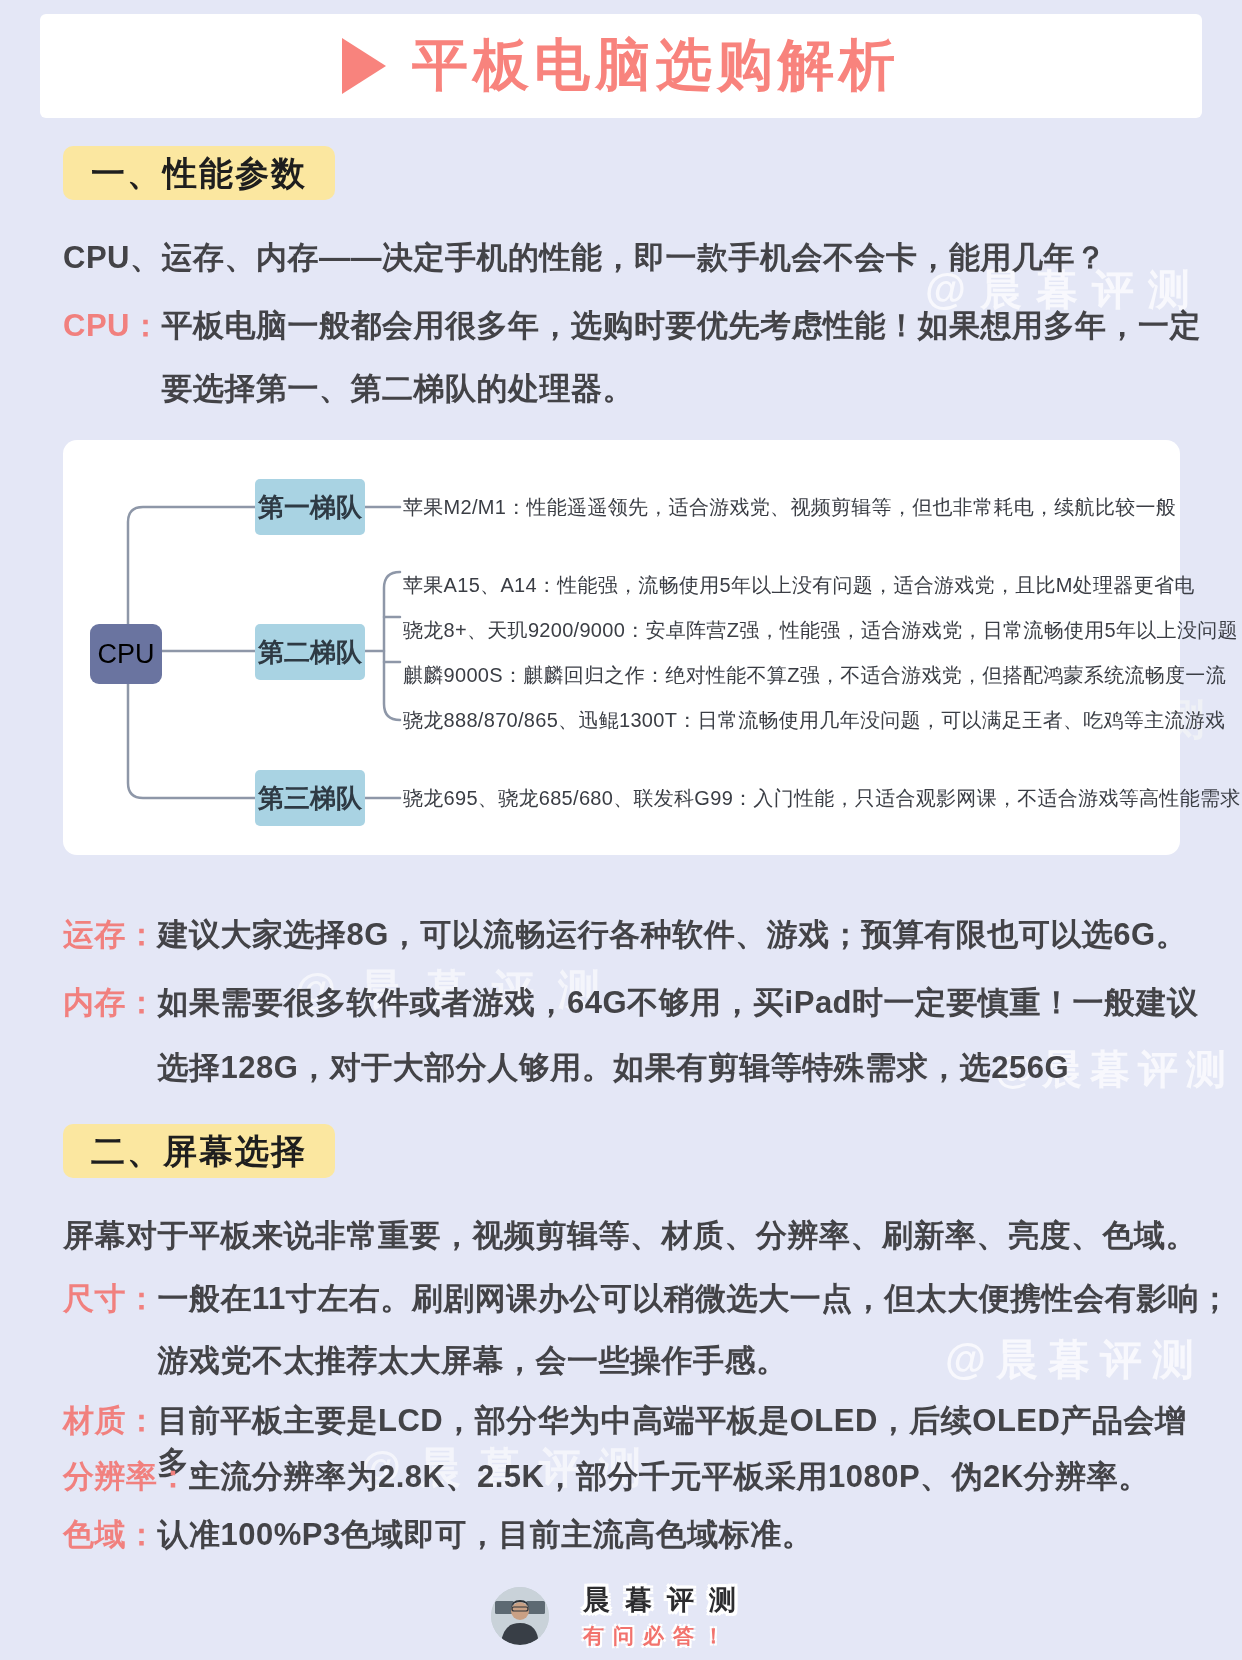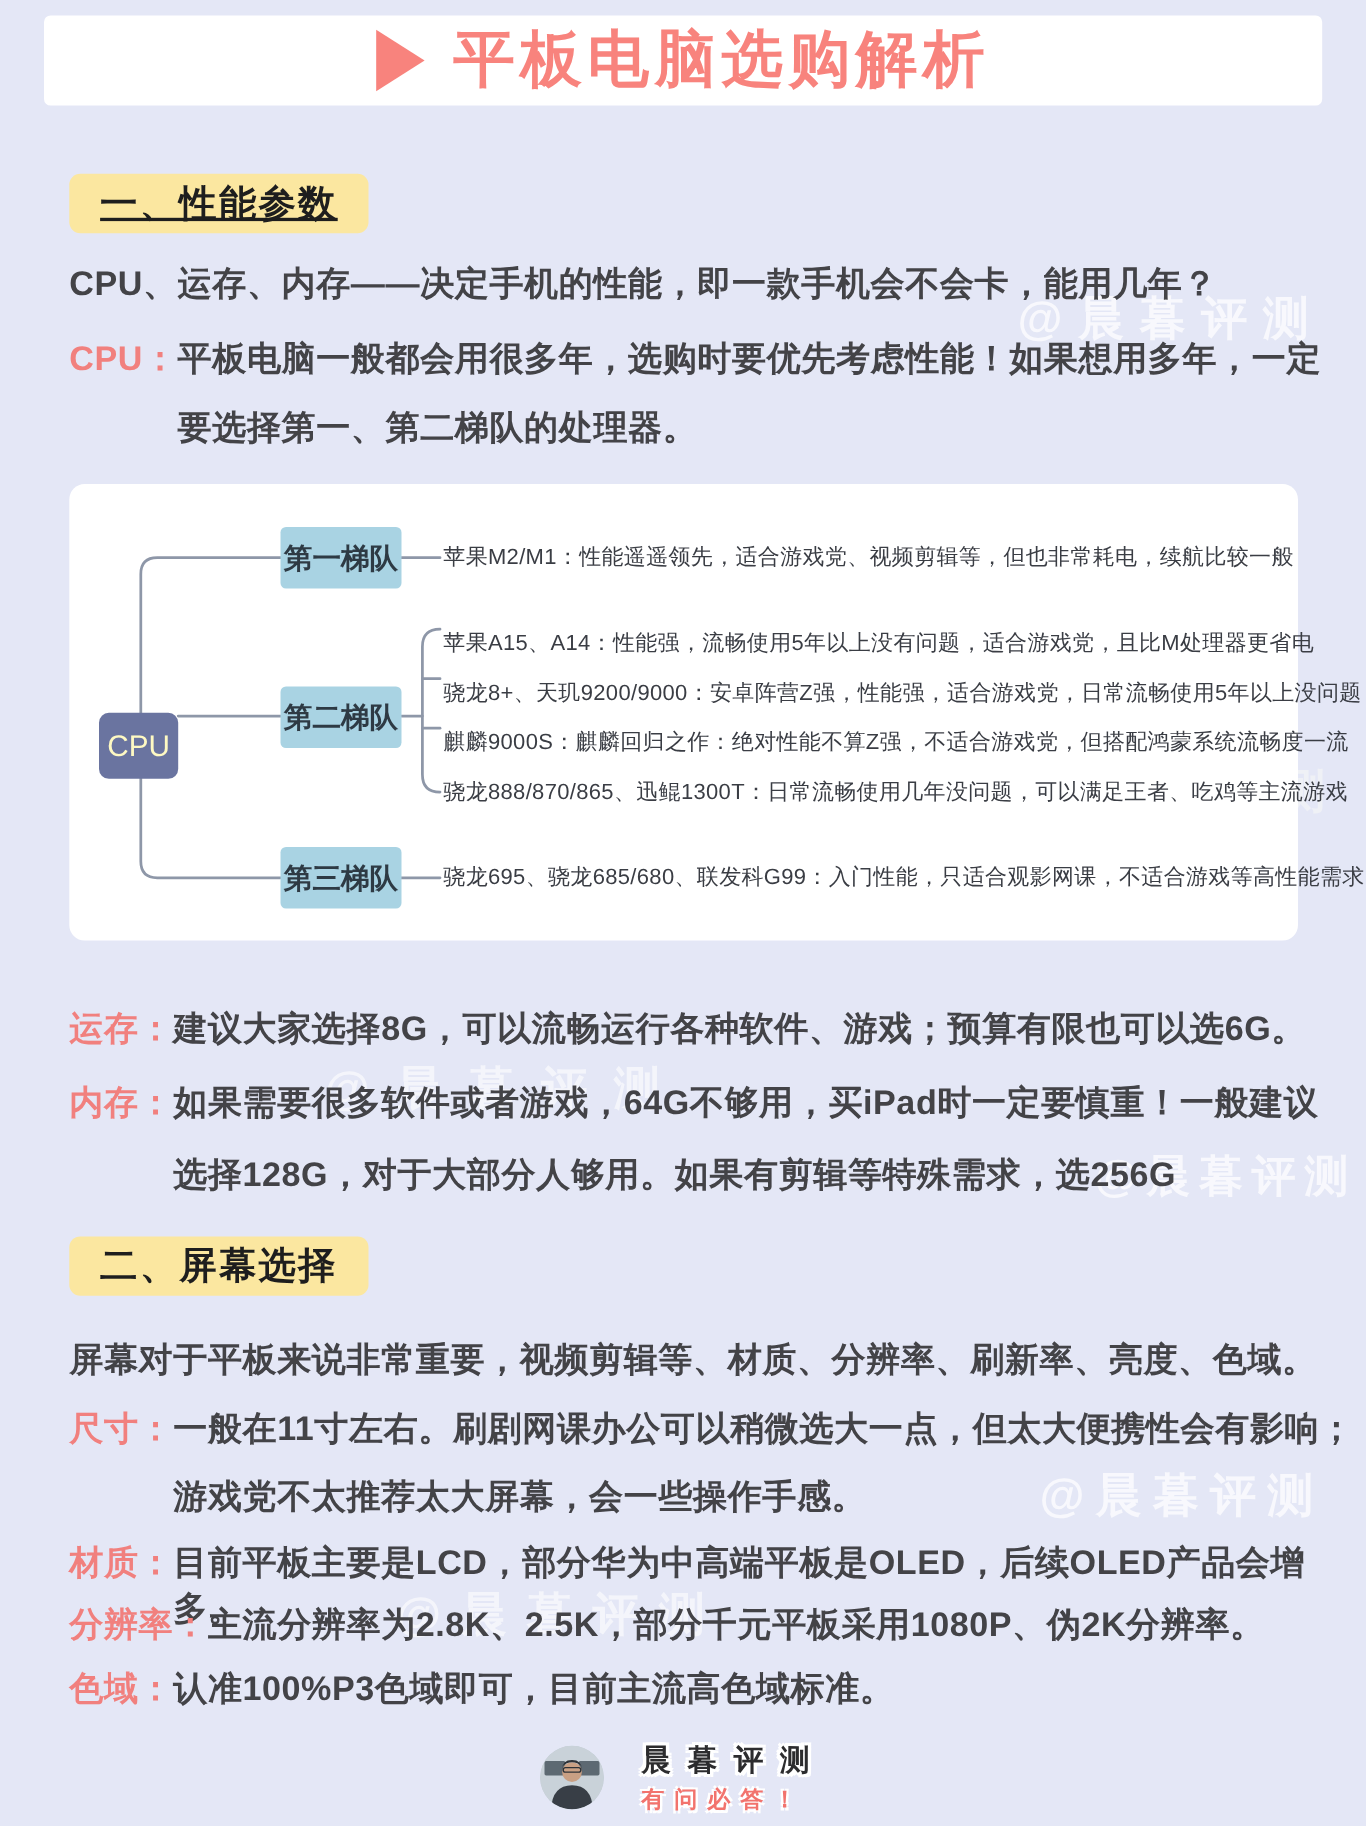--- a/index.html
+++ b/index.html
@@ -3,40 +3,40 @@
 <meta charset="utf-8">
 <style>
   html,body{margin:0;padding:0;}
   .page{
     position:relative;width:1242px;height:1660px;overflow:hidden;
     background:#e4e7f6;
     font-family:"Liberation Sans","DejaVu Sans",sans-serif;
   }
   
   .title-card{
-    position:absolute;left:40px;top:14px;width:1162px;height:82px;
+    position:absolute;left:40px;top:14px;width:1162px;height:104px;
     background:#ffffff;border-radius:6px;
     display:flex;align-items:center;justify-content:center;gap:26px;
   }
   .play-icon{
     width:0;height:0;
     border-left:44px solid #f8837d;
     border-top:28px solid transparent;
     border-bottom:28px solid transparent;
   }
   .page-title{
     font-size:56px;font-weight:800;color:#f8837d;letter-spacing:5px;white-space:nowrap;
   }
   
   .badge{
     position:absolute;left:63px;height:54px;line-height:54px;padding:0 28px;
     background:#fbe7a0;border-radius:10px;
     font-size:34px;font-weight:800;color:#1e1e1e;letter-spacing:2px;white-space:nowrap;
   }
-  .badge1{top:158px;text-decoration:underline;}
+  .badge1{top:146px;}
   .badge2{top:1124px;text-align:right;}
   
   .para{
     position:absolute;left:63px;display:flex;align-items:flex-start;
     font-size:31px;font-weight:700;color:#434347;letter-spacing:0.5px;white-space:nowrap;
   }
   .para .lbl{color:#f1807e;flex:0 0 auto;}
   .para .txt{white-space:pre-line;}
   .p-intro1{top:238px;line-height:40px;}
   .p-cpu{top:294px;line-height:63px;}
@@ -51,22 +51,22 @@
   .diagram-card{
     position:absolute;left:63px;top:440px;width:1117px;height:415px;
     background:#ffffff;border-radius:14px;
   }
   .diagram-card svg{position:absolute;left:0;top:0;}
   .node{
     position:absolute;border-radius:10px;display:flex;align-items:center;justify-content:center;
     font-weight:600;white-space:nowrap;
   }
   .node-root{
-    left:27px;top:184px;width:72px;height:60px;background:#6a74a0;color:#fef9c3;
-    font-size:27px;font-weight:500;border-radius:9px;margin-top:24px;
+    left:27px;top:184px;width:72px;height:60px;background:#6a74a0;color:#000000;
+    font-size:27px;font-weight:500;border-radius:9px;
   }
   .node-tier{
     width:110px;height:56px;background:#a9d3e3;color:#2e3a44;font-size:26px;border-radius:5px;
   }
   .node-tier1{left:192px;top:39px;}
   .node-tier2{left:192px;top:184px;}
   .node-tier3{left:192px;top:330px;}
   .leaf{
     position:absolute;left:340px;font-size:20px;font-weight:500;color:#3a3d44;
     line-height:26px;white-space:nowrap;letter-spacing:0.3px;

